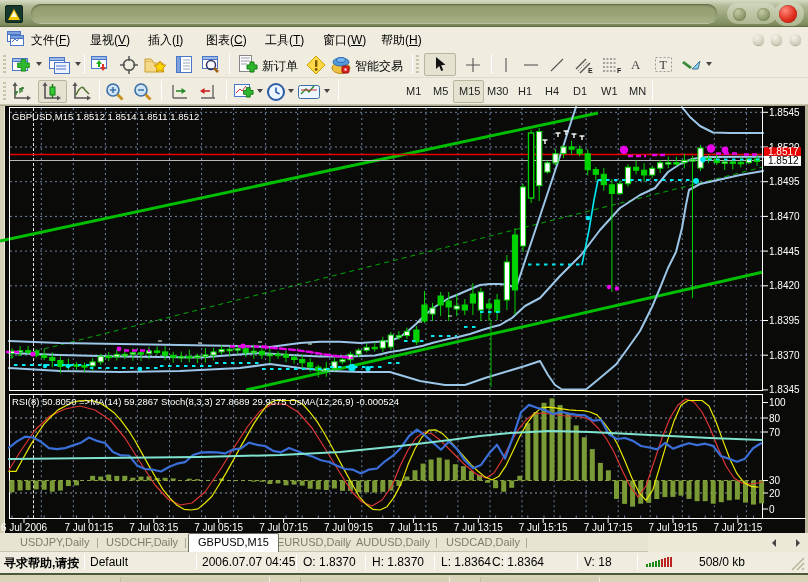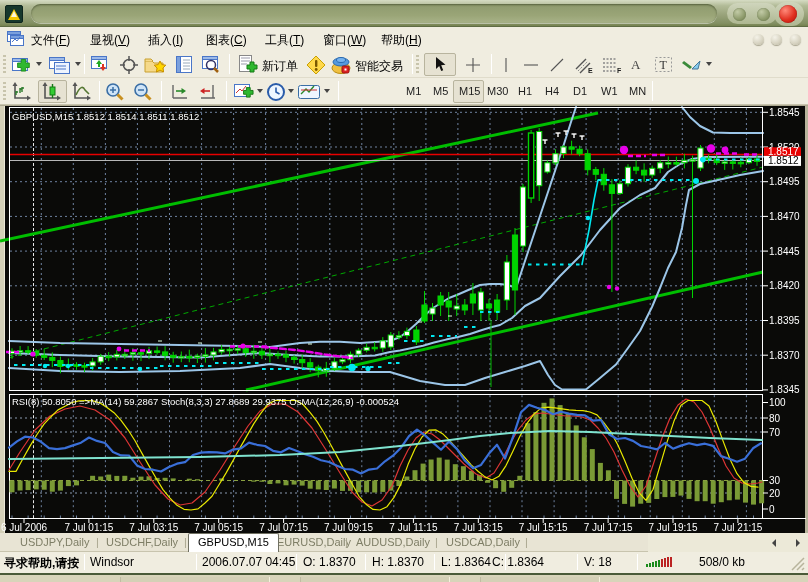--- a/index.html
+++ b/index.html
@@ -258,21 +258,21 @@
 <span class="sep" style="left:525px">|</span>
 <span class="active abs" style="left:188px">GBPUSD,M15</span>
 <svg class="abs" style="left:772px;top:5px" width="30" height="10">
       <path d="M4 1 L0 5 L4 9 z" fill="#444"></path>
       <path d="M24 1 L28 5 L24 9 z" fill="#444"></path>
     </svg>
 </div>
 <div id="status" class="abs">
 <span class="s" style="left:4px;font-weight:bold">寻求帮助,请按</span>
 <div class="vsep" style="left:84px"></div>
-<span class="s" style="left:90px">Windsor</span>
+<span class="s" style="left:90px">Default</span>
 <div class="vsep" style="left:196px"></div>
 <span class="s" style="left:202px">2006.07.07 04:45</span>
 <div class="vsep" style="left:296px"></div>
 <span class="s" style="left:303px">O: 1.8370</span>
 <div class="vsep" style="left:365px"></div>
 <span class="s" style="left:372px">H: 1.8370</span>
 <div class="vsep" style="left:434px"></div>
 <span class="s" style="left:441px">L: 1.8364</span>
 <div class="vsep" style="left:505px"></div>
 <span class="s" style="left:492px">C: 1.8364</span>

